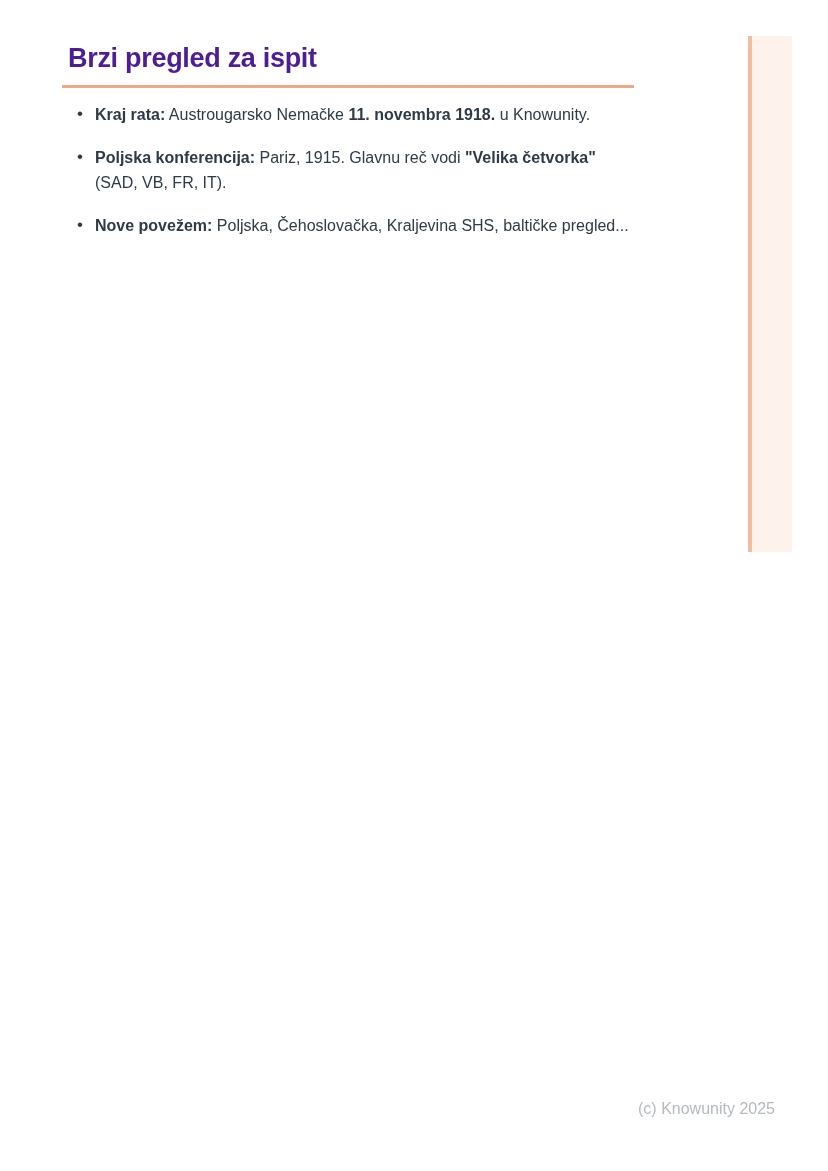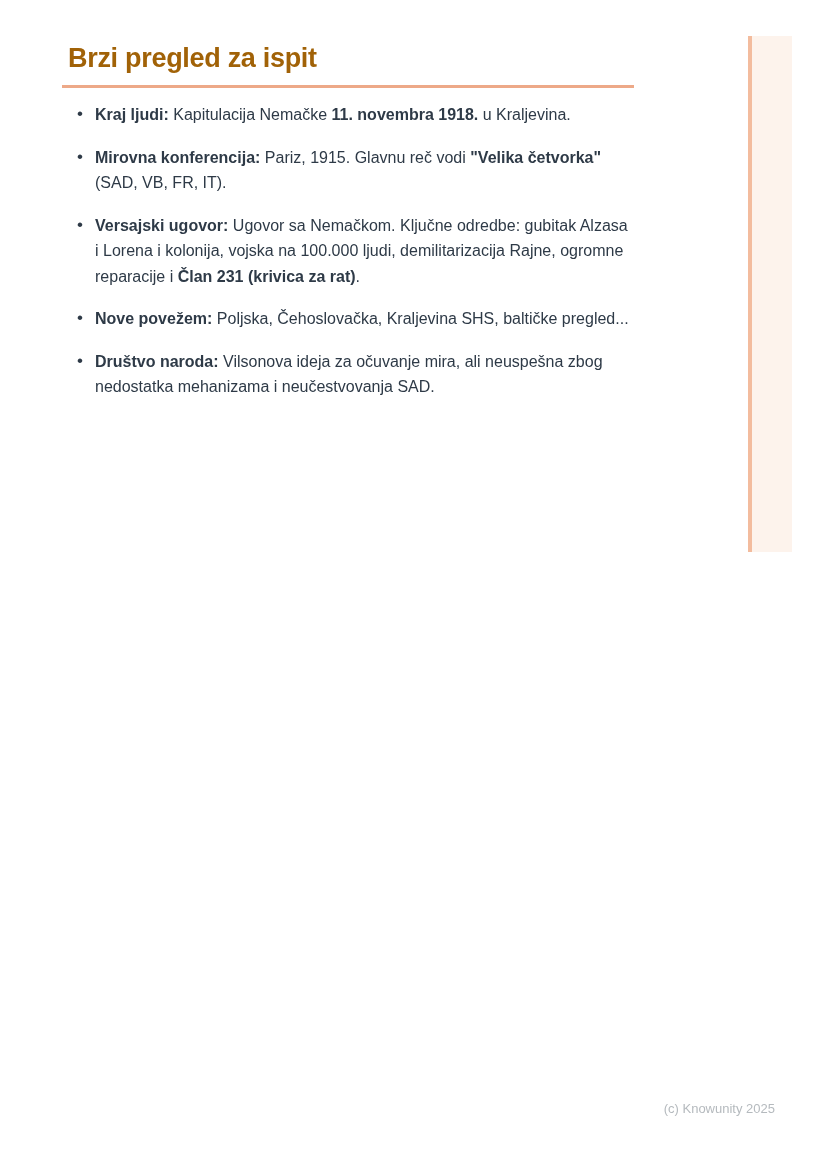--- a/index.html
+++ b/index.html
@@ -35,21 +35,21 @@
     left: 62px;
     top: 42px;
     width: 572px;
   }
   h1.title {
     margin: 0 0 0 6px;
     font-size: 27px;
     line-height: 32px;
     font-weight: 700;
     letter-spacing: -0.3px;
-    color: #a16207;
+    color: #4c1d95;
   }
   .divider {
     border: none;
     height: 3px;
     background: #EDA988;
     margin: 11px 0 0 0;
   }
   ul.notes {
     list-style: none;
     margin: 14px 0 0 6px;
@@ -71,50 +71,44 @@
     top: -1px;
     font-size: 17px;
     color: #2E3A47;
   }
   .b { font-weight: 700; }
   .i { font-style: italic; }
   .footer {
     position: absolute;
     right: 53px;
     top: 1101px;
-    font-size: 13px;
+    font-size: 16px;
     line-height: 15px;
     color: #B5BABE;
   }
 </style>
 </head>
 <body>
 
 <div class="page">
 
   <div class="accent-stripe"></div>
 
   <div class="content">
     <h1 class="title">Brzi pregled za ispit</h1>
     <hr class="divider">
 
     <ul class="notes">
       <li>
-        <span class="b">Kraj ljudi:</span><span> Kapitulacija Nemačke </span><span class="b">11. novembra 1918.</span><span> u Kraljevina.</span>
+        <span class="b">Kraj rata:</span><span> Austrougarsko Nemačke </span><span class="b">11. novembra 1918.</span><span> u Knowunity.</span>
       </li>
       <li>
-        <span class="b">Mirovna konferencija:</span><span> Pariz, 1915. Glavnu reč vodi </span><span class="b">"Velika četvorka"</span><span> (SAD, VB, FR, IT).</span>
-      </li>
-      <li>
-        <span class="b">Versajski ugovor:</span><span> Ugovor sa Nemačkom. Ključne odredbe: gubitak Alzasa i Lorena i kolonija, vojska na 100.000 ljudi, demilitarizacija Rajne, ogromne reparacije i </span><span class="b">Član 231 (krivica za rat)</span><span>.</span>
+        <span class="b">Poljska konferencija:</span><span> Pariz, 1915. Glavnu reč vodi </span><span class="b">"Velika četvorka"</span><span> (SAD, VB, FR, IT).</span>
       </li>
       <li>
         <span class="b">Nove povežem:</span><span> Poljska, Čehoslovačka, Kraljevina SHS, baltičke pregled...</span>
-      </li>
-      <li>
-        <span class="b">Društvo naroda:</span><span> Vilsonova ideja za očuvanje mira, ali neuspešna zbog nedostatka mehanizama i neučestvovanja SAD.</span>
       </li>
     </ul>
   </div>
 
   <div class="footer">(c) Knowunity 2025</div>
 
 </div>
 
 </body></html>

